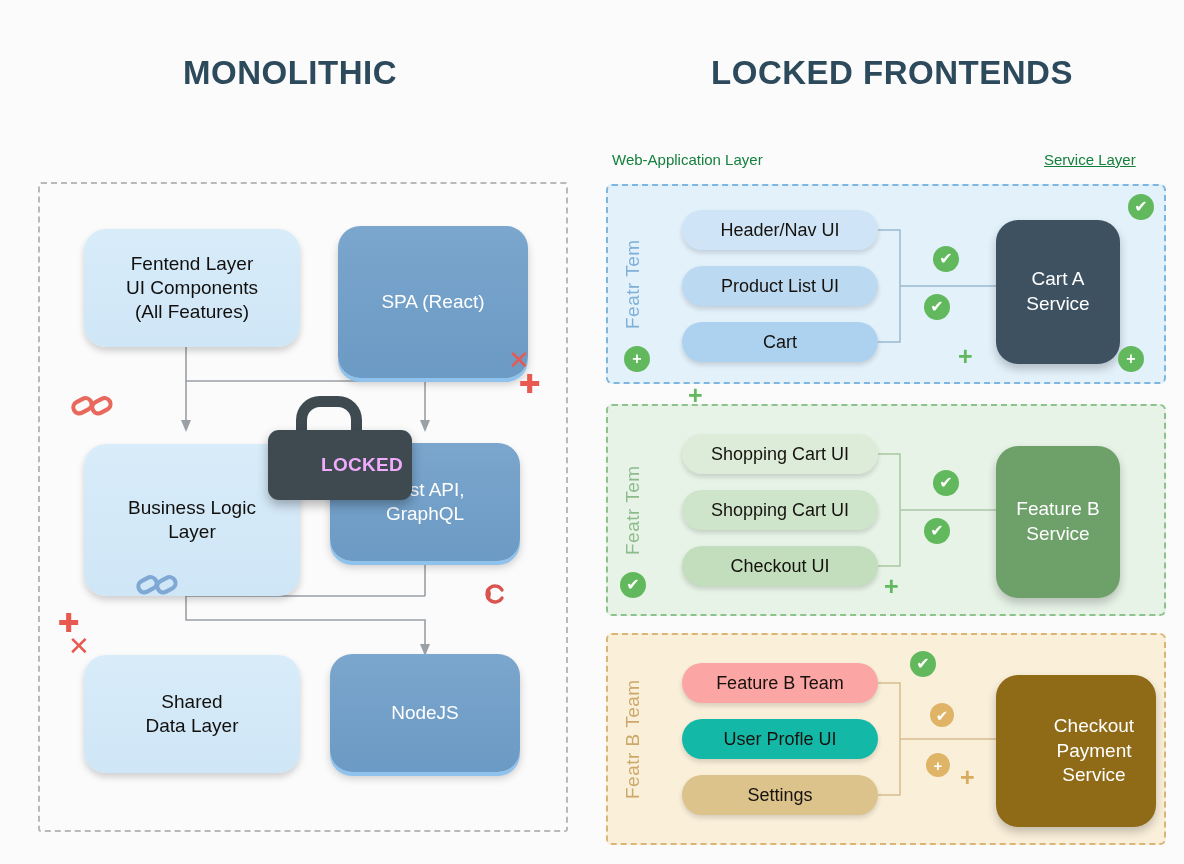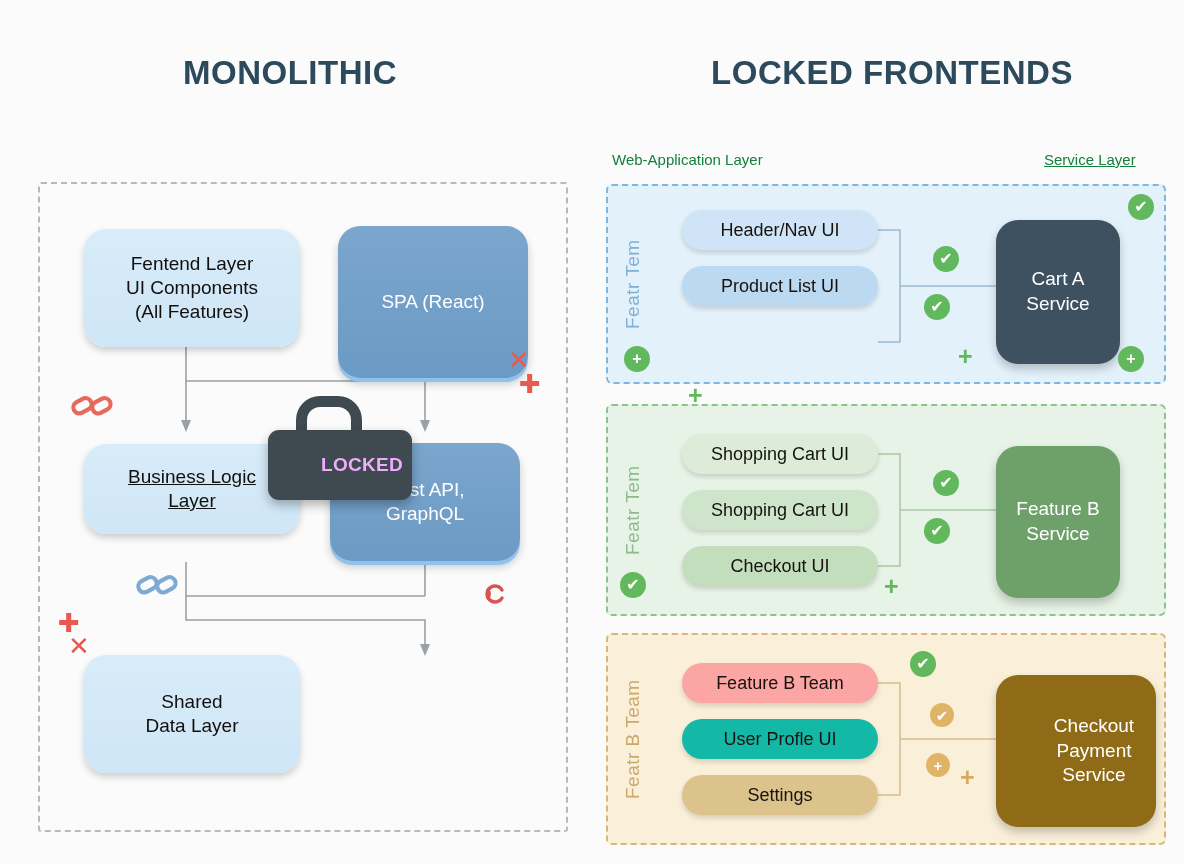--- a/index.html
+++ b/index.html
@@ -41,21 +41,21 @@
     color:#12100e;
     text-align:center;
   }
   .mbox.dark{
     background:linear-gradient(180deg,#7ba6cd 0%,#6b9ac4 100%);
     color:#ffffff;
     box-shadow:0 4px 0 #8fc3ee,0 6px 9px rgba(0,0,0,.2);
   }
   #mb-frontend{left:84px;top:229px;width:216px;height:118px;}
   #mb-spa{left:330px;top:226px;width:190px;height:152px;margin-left:8px;}
-  #mb-business{left:84px;top:444px;width:216px;height:90px;text-decoration:underline;}
+  #mb-business{left:84px;top:444px;width:216px;height:152px;}
   #mb-rest{left:330px;top:443px;width:190px;height:118px;}
   #mb-shared{left:84px;top:655px;width:216px;height:118px;}
   #mb-node{left:330px;top:654px;width:190px;height:118px;}
 
   
   #mono-wires{position:absolute;left:0;top:0;width:1184px;height:864px;pointer-events:none;}
 
   
   #lock{
     position:absolute;left:268px;top:430px;width:100px;height:70px;
@@ -190,20 +190,23 @@
 Layer</span>
   </div>
   <div class="mbox dark" id="mb-rest">
     <span style="white-space:pre-line">Rest API,
 GraphQL</span>
   </div>
   <div class="mbox light" id="mb-shared">
     <span style="white-space:pre-line">Shared
 Data Layer</span>
   </div>
+  <div class="mbox dark" id="mb-node">
+    <span style="white-space:pre-line">NodeJS</span>
+  </div>
 
   <div id="lock-shackle"></div>
   <div id="lock">
     <span>LOCKED</span>
   </div>
 
   <div class="mark" id="mk-x1">✕</div>
   <div class="mark" id="mk-p1">✚</div>
   <div class="mark" id="mk-p2">✚</div>
   <div class="mark" id="mk-x2">✕</div>
@@ -234,20 +237,21 @@
 
     <svg class="wires" viewBox="0 0 556 196">
       <g stroke="#9bb8cf" stroke-width="1.5" fill="none">
         <path d="M270 44 L292 44 L292 156 L270 156"></path>
         <path d="M292 100 L388 100"></path>
       </g>
     </svg>
 
     <div class="pill p1">Header/Nav UI</div>
     <div class="pill p2">Product List UI</div>
+    <div class="pill p3">Cart</div>
 
     <div class="service">
       <span style="white-space:pre-line">Cart A
 Service</span>
     </div>
 
     <div class="badge green s26" style="left:520px;top:8px;">✔</div>
     <div class="badge green s26" style="left:325px;top:60px;">✔</div>
     <div class="badge green s26" style="left:316px;top:108px;">✔</div>
     <div class="badge green s26" style="left:16px;top:160px;">+</div>

